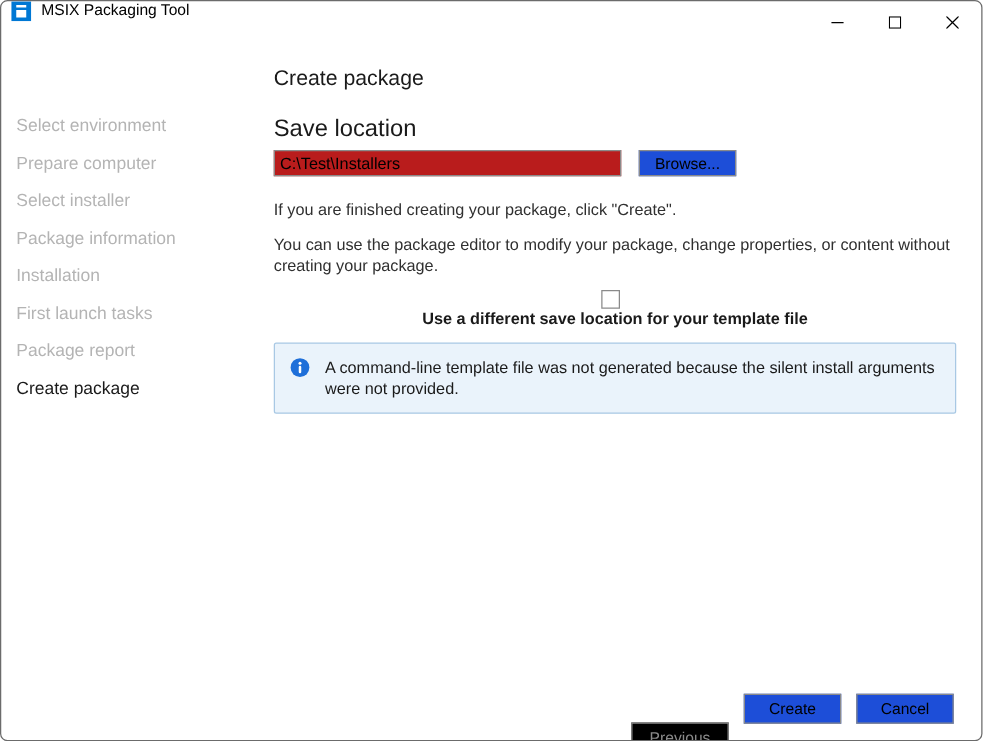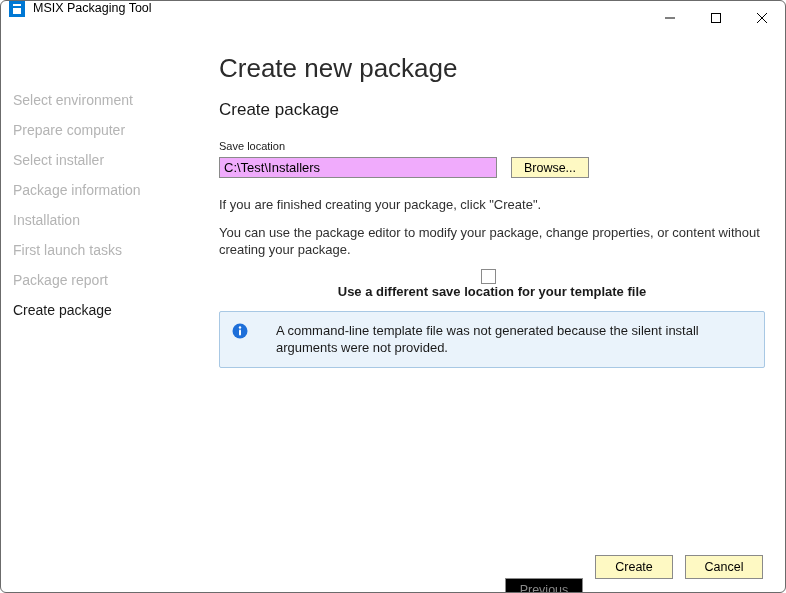--- a/index.html
+++ b/index.html
@@ -78,42 +78,42 @@
       color: #2b2b2b;
       margin-bottom: 16px;
     }
     .main h2 {
       font-size: 17px;
       font-weight: 400;
       color: #1a1a1a;
       margin-bottom: 20px;
     }
     .section-label {
-      font-size: 11px;
+      font-size: 19px;
       color: #1a1a1a;
       margin-bottom: 5px;
     }
     .path-row {
       display: flex;
       gap: 14px;
       margin-bottom: 18px;
     }
     .path-input {
       width: 278px;
       height: 21px;
       border: 1px solid #8a8a8a;
       padding: 1px 4px;
       font-size: 13px;
       font-family: inherit;
-      background: #f0abfc;
+      background: #b91c1c;
     }
     .btn {
       height: 21px;
       border: 1px solid #8a8a8a;
-      background: #fef9c3;
+      background: #1d4ed8;
       font-size: 12.5px;
       font-family: inherit;
       padding: 0;
       display: flex;
       align-items: center;
       justify-content: center;
       cursor: pointer;
     }
     .browse-btn { width: 78px; }
     .hint {
@@ -144,21 +144,21 @@
       font-size: 13px;
       font-weight: 600;
       color: #1a1a1a;
     }
     .info-box {
       border: 1px solid #a8c8e4;
       background: #eaf3fb;
       border-radius: 2px;
       padding: 10px 12px;
       display: flex;
-      gap: 28px;
+      gap: 12px;
     }
     .info-icon {
       width: 16px; height: 16px;
       flex-shrink: 0;
       margin-top: 1px;
     }
     .info-text {
       font-size: 13px;
       color: #1a1a1a;
       line-height: 1.35;
@@ -218,21 +218,20 @@
     <div class="sidebar-item">Prepare computer</div>
     <div class="sidebar-item">Select installer</div>
     <div class="sidebar-item">Package information</div>
     <div class="sidebar-item">Installation</div>
     <div class="sidebar-item">First launch tasks</div>
     <div class="sidebar-item">Package report</div>
     <div class="sidebar-item active">Create package</div>
   </div>
 
   <div class="main">
-    <h1>Create new package</h1>
     <h2>Create package</h2>
 
     <div class="section-label">Save location</div>
     <div class="path-row">
       <input class="path-input" type="text" value="C:\Test\Installers" style="">
       <button class="btn browse-btn">Browse...</button>
     </div>
 
     <p class="hint">If you are finished creating your package, click "Create".</p>
     <p class="hint">You can use the package editor to modify your package, change properties, or content without creating your package.</p>

